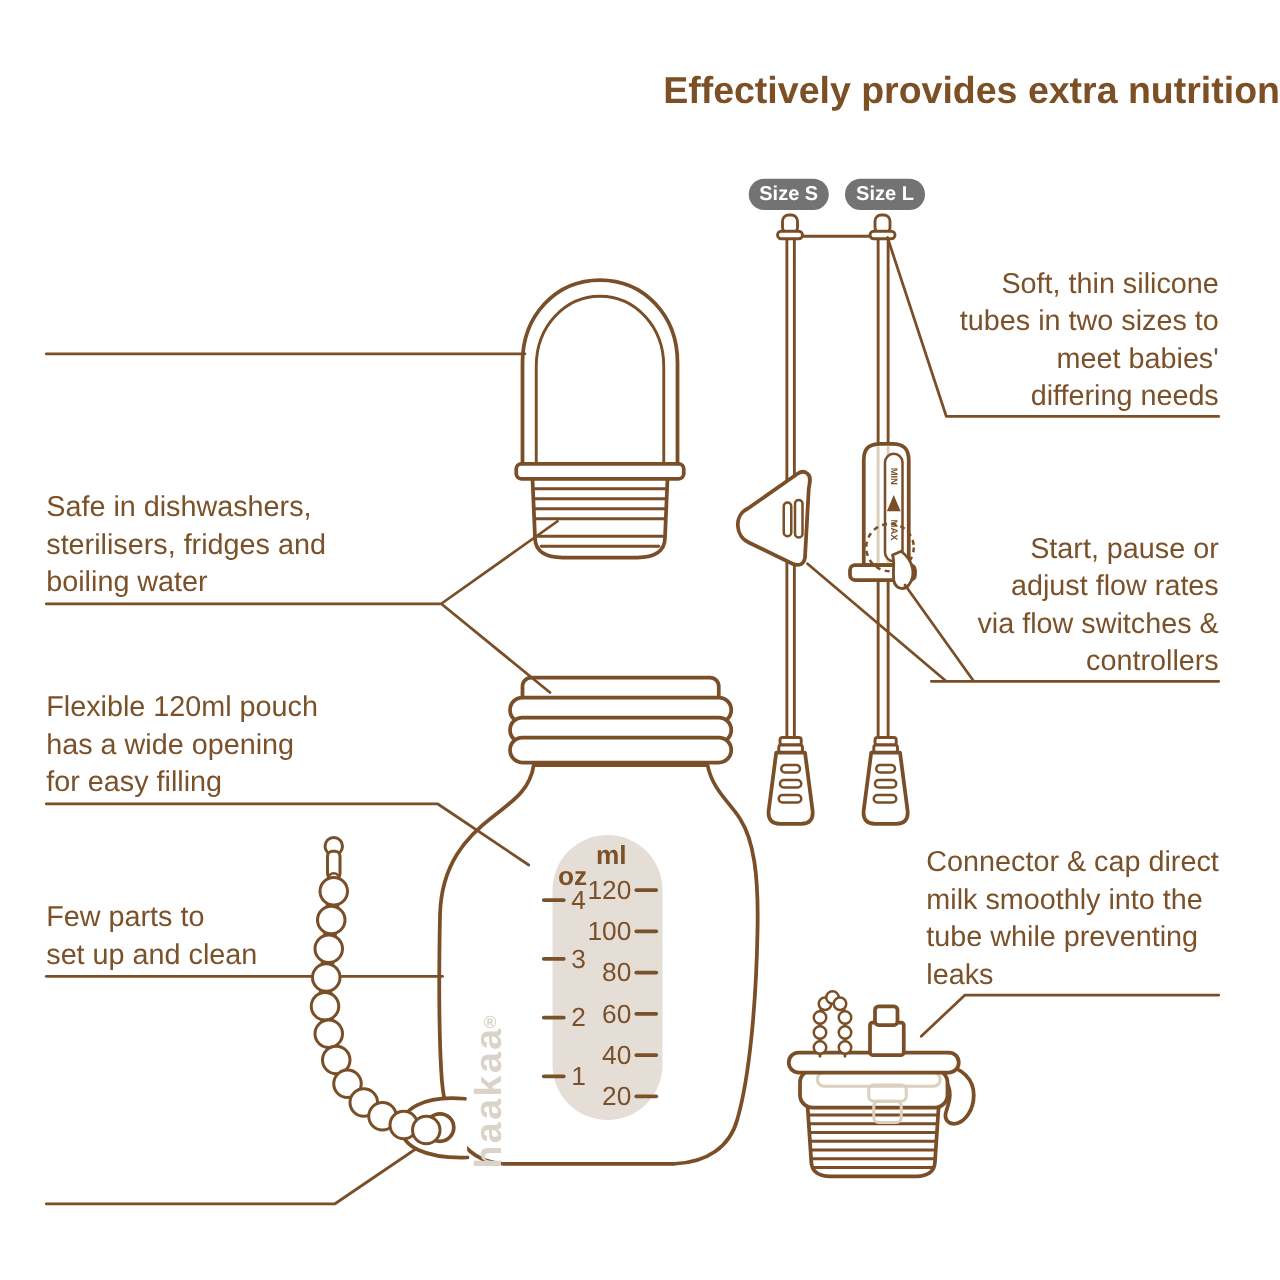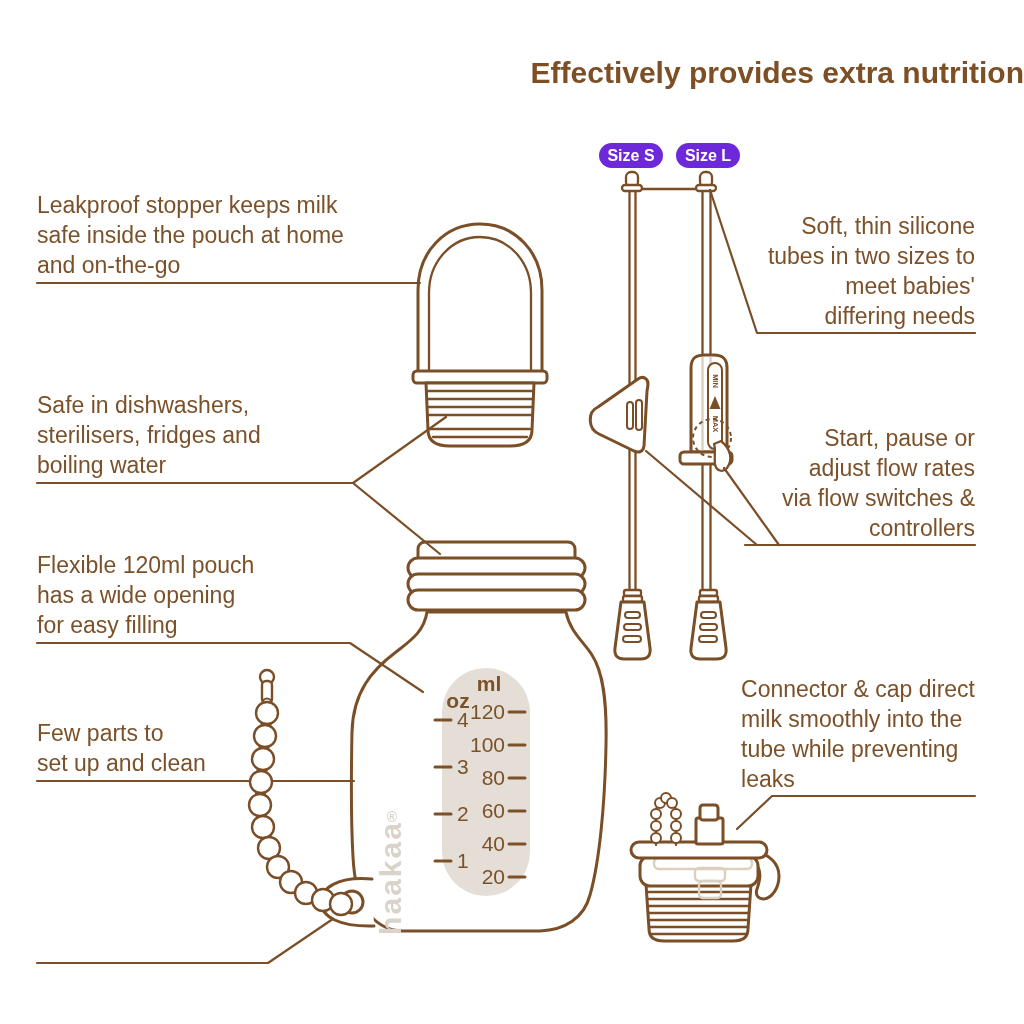--- a/index.html
+++ b/index.html
@@ -11,21 +11,21 @@
   .ann{position:absolute;font-size:23px;line-height:30px;color:#7b5129;white-space:pre-line;}
   .a-leak{left:37px;top:190px;}
   .a-dish{left:37px;top:390px;}
   .a-flex{left:37px;top:550px;}
   .a-few{left:37px;top:718px;}
   .a-att{left:37px;top:840px;}
   .a-tubes{right:49px;top:211px;text-align:right;}
   .a-flow{right:49px;top:423px;text-align:right;}
   .a-conn{right:49px;top:674px;}
   .badge{position:absolute;top:143px;width:64px;height:25px;border-radius:13px;
-         background:#6d28d9;color:#ffffff;font-size:16px;font-weight:700;
+         background:#737373;color:#ffffff;font-size:16px;font-weight:700;
          display:flex;align-items:center;justify-content:center;}
   .badge-s{left:599px;}
   .badge-l{left:676px;}
   
   .ln{stroke:#7a4e27;stroke-width:3;fill:none;stroke-linecap:round;stroke-linejoin:round;}
   .ln2{stroke:#7a4e27;stroke-width:2.3;fill:none;stroke-linecap:round;stroke-linejoin:round;}
   .fw{fill:#ffffff;}
   .annln{stroke:#7a4e27;stroke-width:2.2;fill:none;stroke-linecap:round;stroke-linejoin:round;}
   .bead{fill:#ffffff;stroke:#7a4e27;stroke-width:2.4;}
   .bsm{fill:#ffffff;stroke:#7a4e27;stroke-width:2;}
@@ -217,23 +217,20 @@
       <circle class="bead" cx="291" cy="882" r="11"></circle>
       <circle class="bead" cx="306" cy="893" r="11"></circle>
       <circle class="bead" cx="323" cy="900" r="11"></circle>
       <circle class="bead" cx="341" cy="904" r="11"></circle>
     </g>
   </g>
 </svg>
 
 <div class="title">Effectively provides extra nutrition</div>
 
-<div class="ann a-leak">Leakproof stopper keeps milk
-safe inside the pouch at home
-and on-the-go</div>
 <div class="ann a-dish">Safe in dishwashers,
 sterilisers, fridges and
 boiling water</div>
 <div class="ann a-flex">Flexible 120ml pouch
 has a wide opening
 for easy filling</div>
 <div class="ann a-few">Few parts to
 set up and clean</div>
 <div class="ann a-flow">Start, pause or
 adjust flow rates

